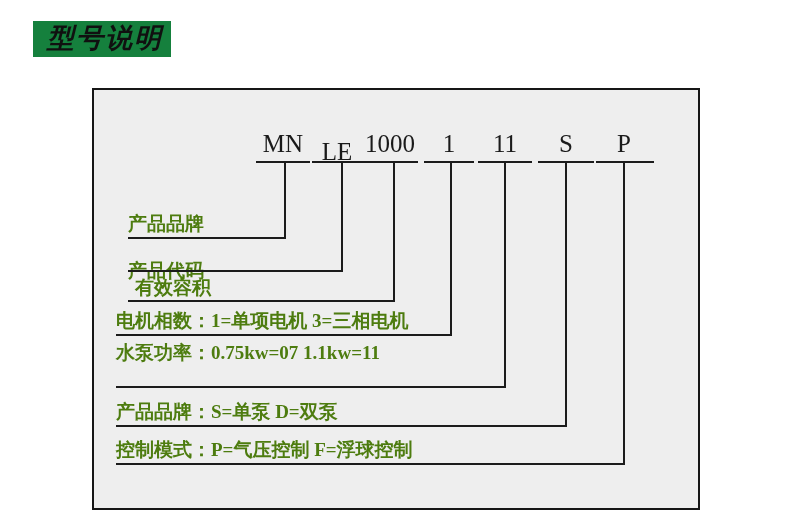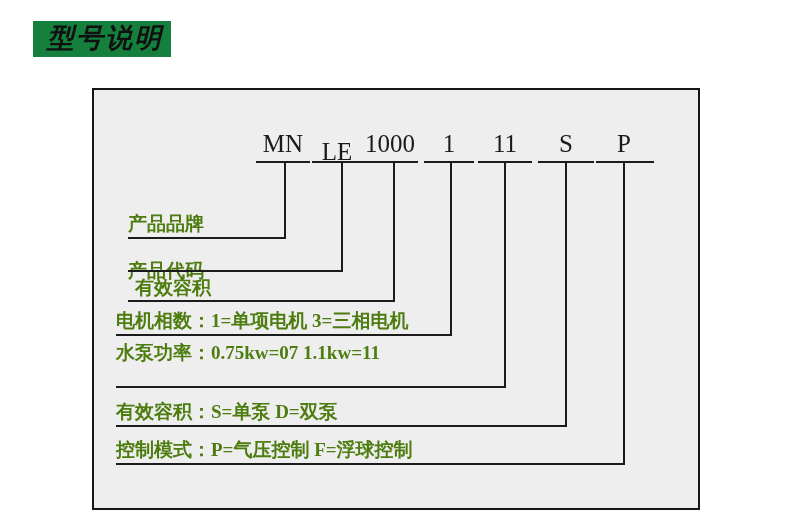--- a/index.html
+++ b/index.html
@@ -143,20 +143,20 @@
   <span class="lbl-key">电机相数：</span><span class="lbl-val">1=单项电机  3=三相电机</span>
 </div>
 <div class="row-underline" style="left:116px; top:334px; width:336px;"></div>
 
 <div class="label-row" style="left:116px; top:342px;">
   <span class="lbl-key">水泵功率：</span><span class="lbl-val">0.75kw=07  1.1kw=11</span>
 </div>
 <div class="row-underline" style="left:116px; top:386px; width:390px;"></div>
 
 <div class="label-row" style="left:116px; top:401px;">
-  <span class="lbl-key">有效容积：</span><span class="lbl-val">S=单泵    D=双泵</span>
+  <span class="lbl-key">产品品牌：</span><span class="lbl-val">S=单泵    D=双泵</span>
 </div>
 <div class="row-underline" style="left:116px; top:425px; width:451px;"></div>
 
 <div class="label-row" style="left:116px; top:439px;">
   <span class="lbl-key">控制模式：</span><span class="lbl-val">P=气压控制  F=浮球控制</span>
 </div>
 <div class="row-underline" style="left:116px; top:463px; width:509px;"></div>
 
 </body></html>

